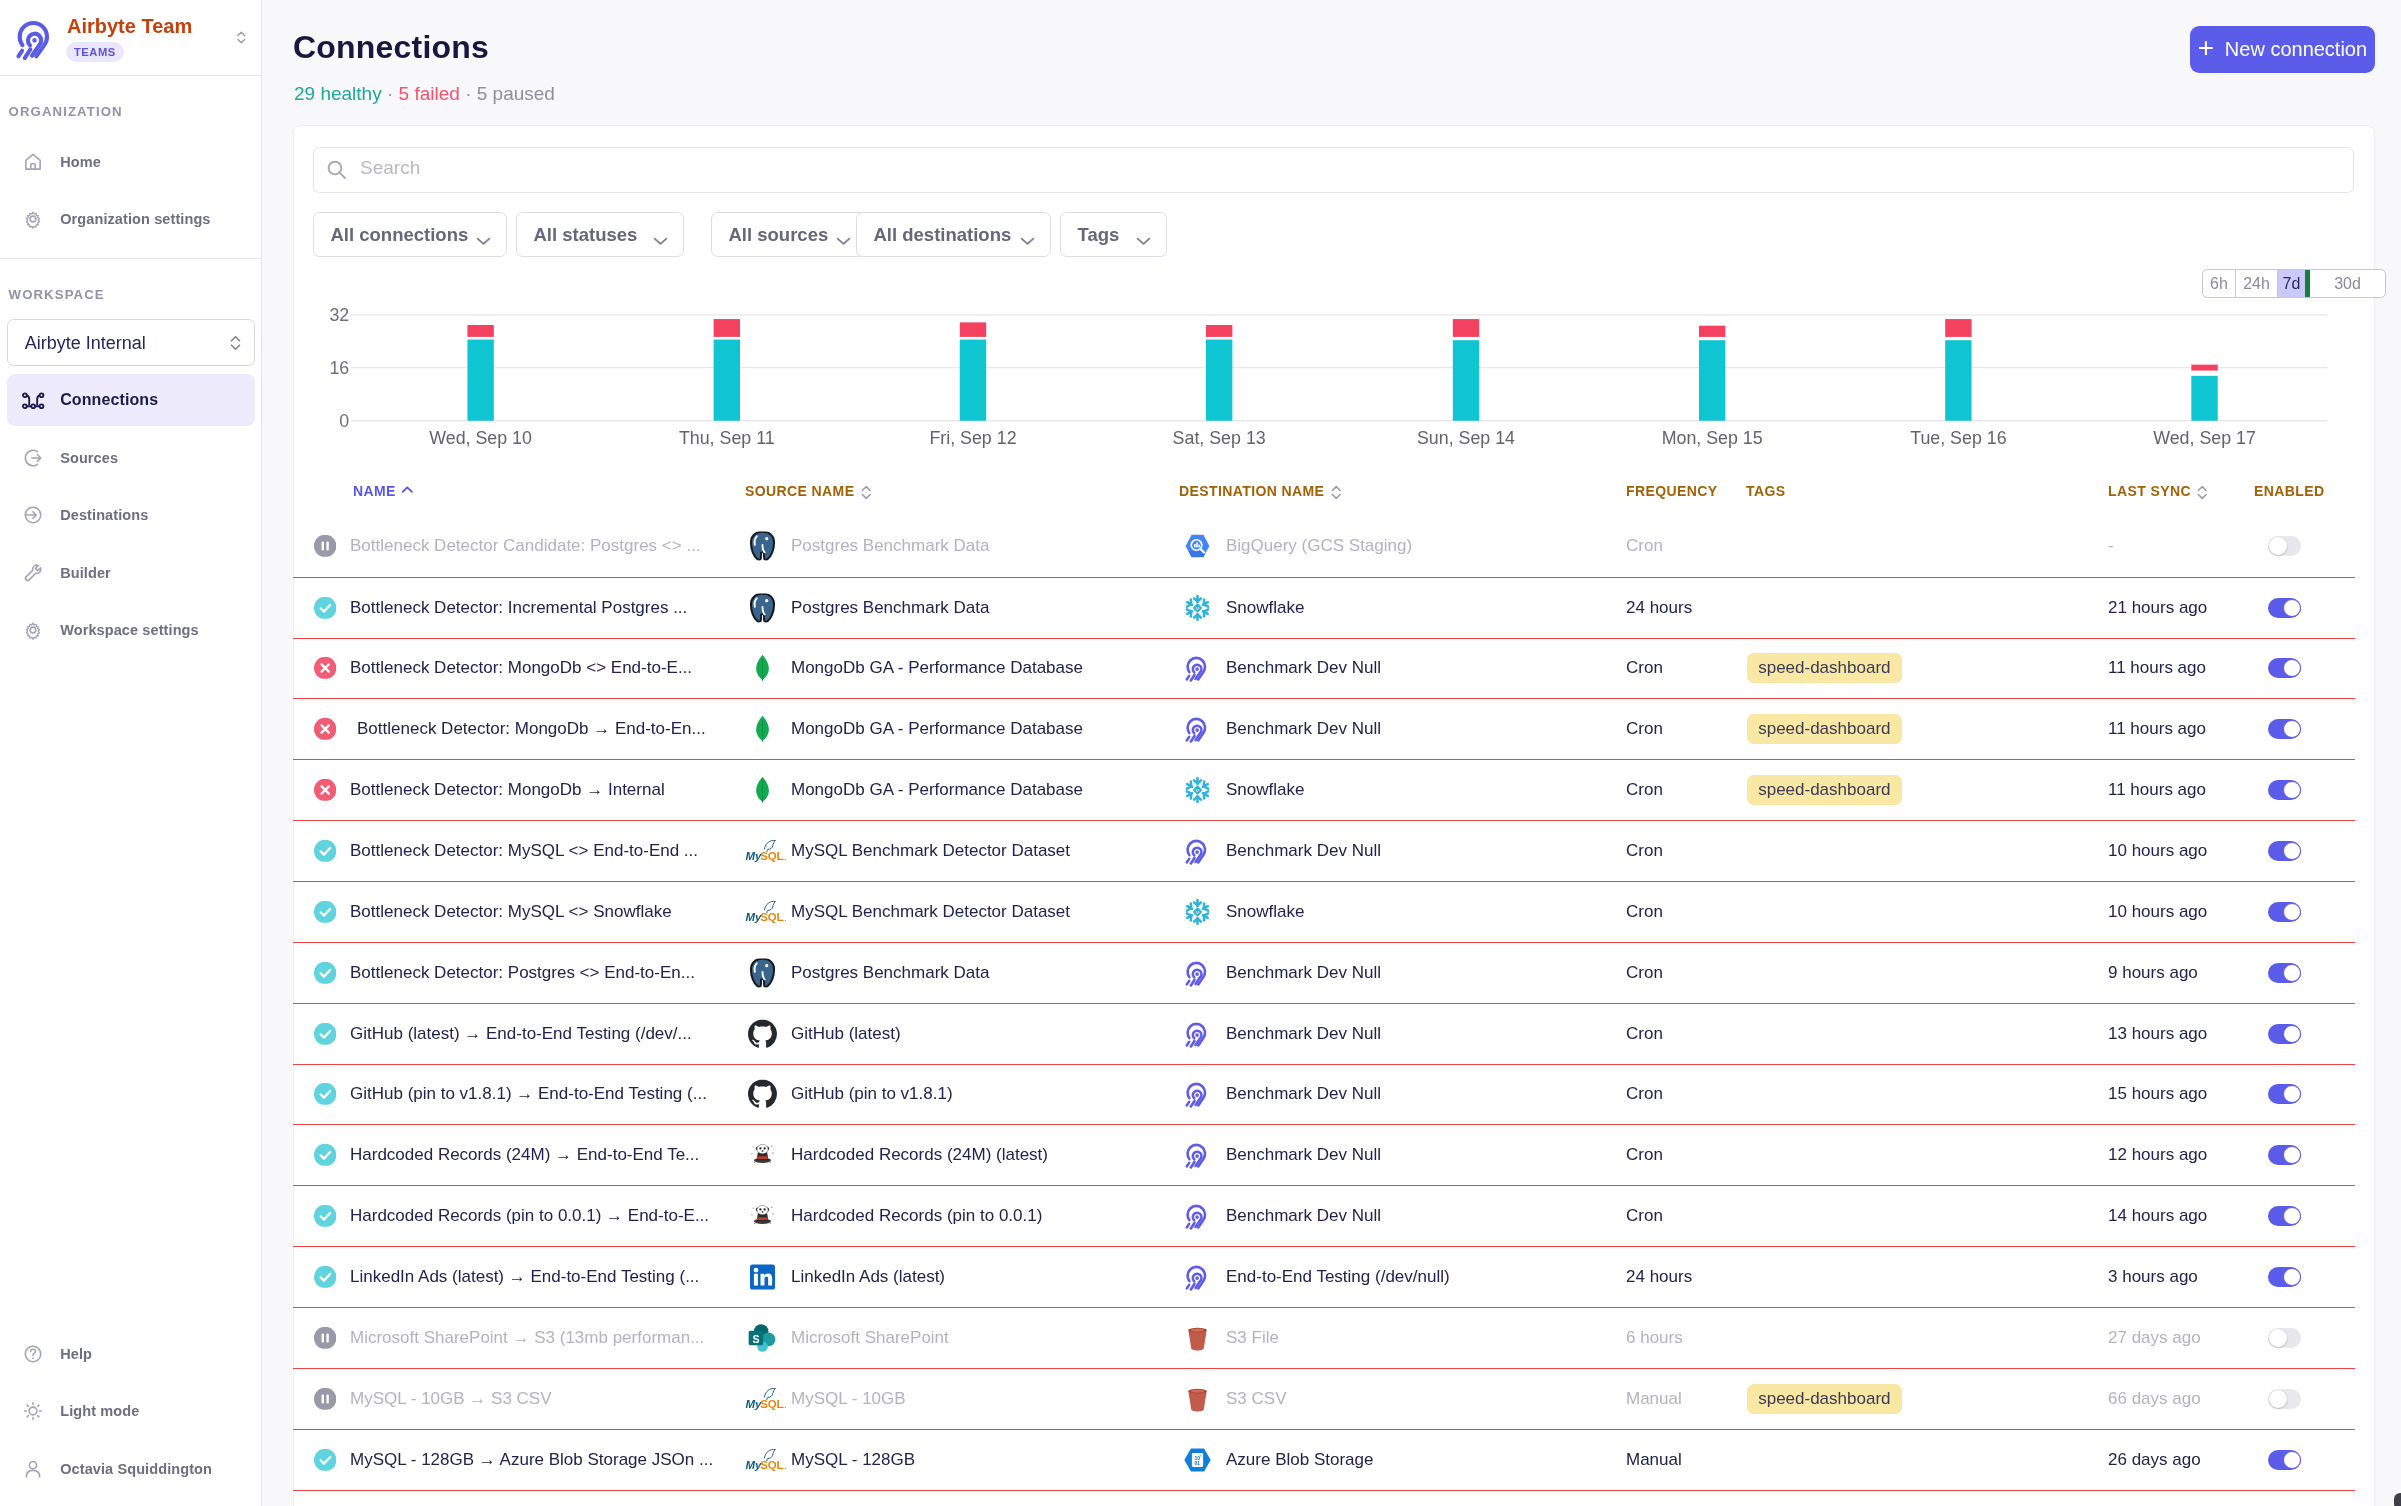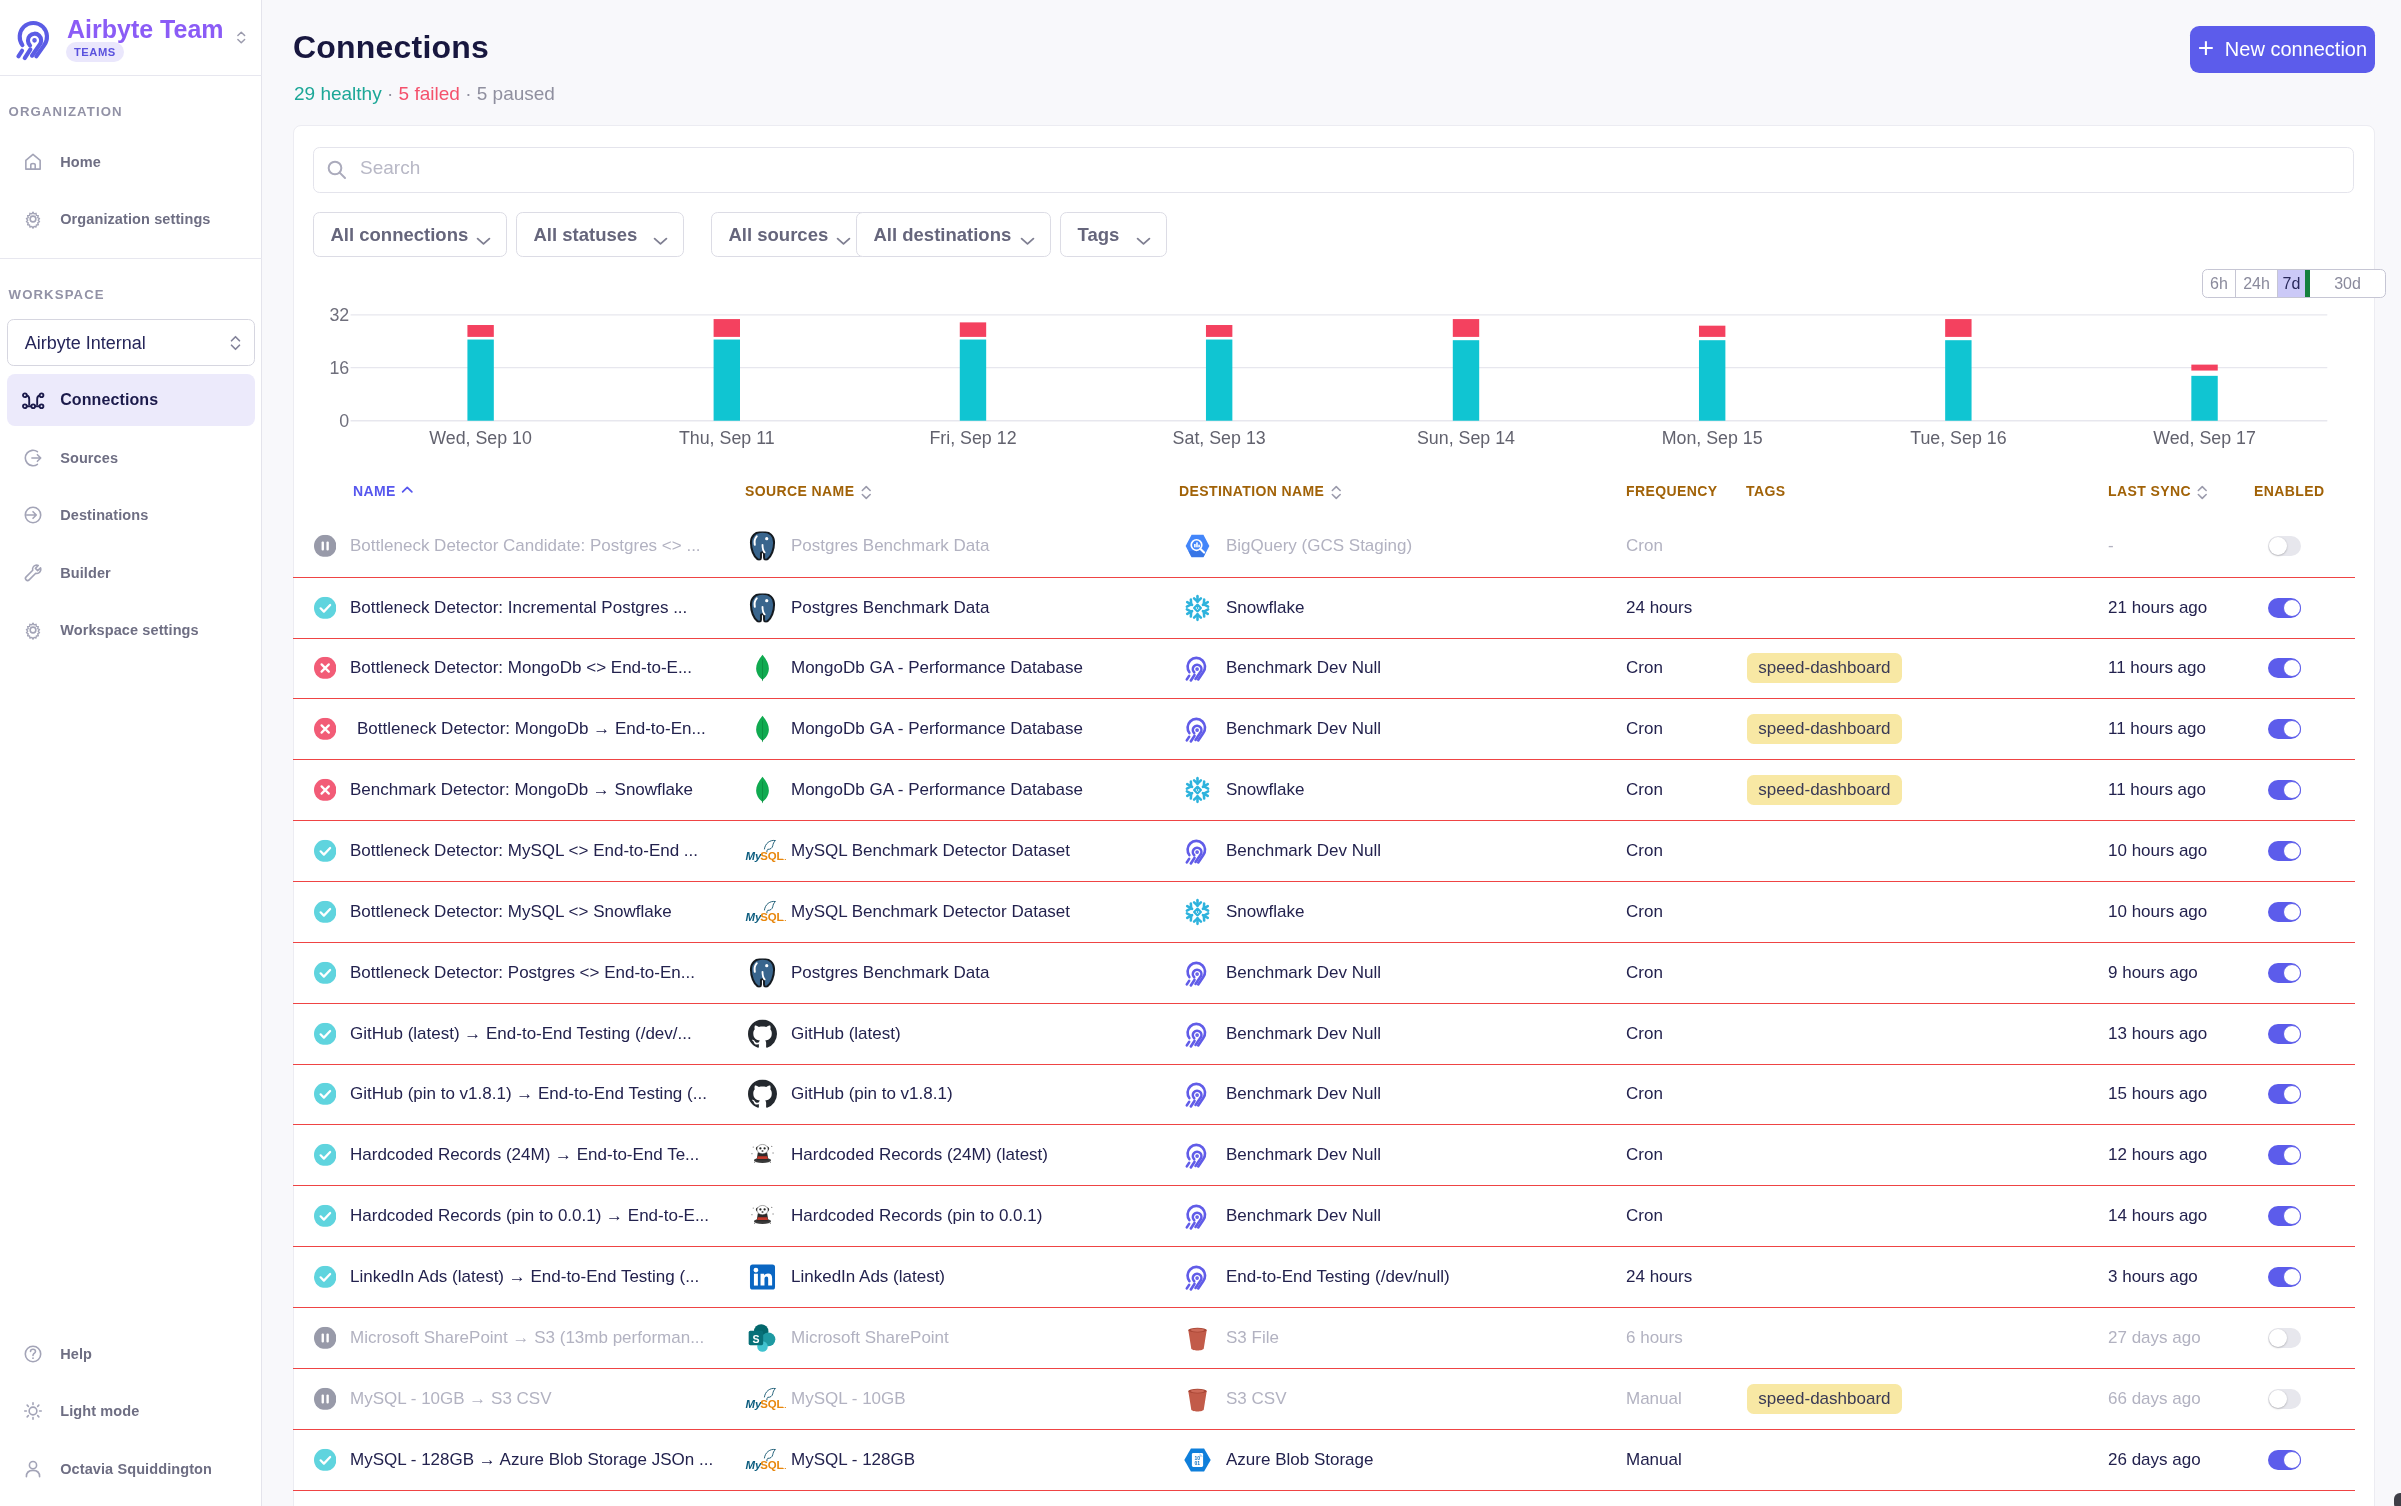--- a/index.html
+++ b/index.html
@@ -26,21 +26,21 @@
 .hlab{position:absolute;top:483px;font-size:14px;font-weight:bold;color:#a16207;letter-spacing:0.4px;white-space:nowrap}
 </style></head><body>
 <div id="sb">
     <div class="abs" style="left:13.2px;top:16px"><svg width="40" height="45" viewBox="0 0 60 68" fill="none" stroke="#5B5CE5" stroke-width="6.2" stroke-linecap="round">
 <path d="M14 44 C8 36 8.5 24 16 16.5 C24 8.5 37 8.5 45 16.5 C52.5 24 53 36 47 44 L35 61"></path>
 <path d="M25.5 44.5 C21.5 40.5 21.3 34 25 30 C28.8 25.8 35.2 25.6 39.2 29.5 C43.2 33.4 43.4 39.8 39.6 44 L28.5 60"></path>
 <circle cx="32.3" cy="36.8" r="1.2" fill="#5B5CE5" stroke-width="4.5"></circle>
 <path d="M8 61 L13.5 52.5"></path>
 <path d="M17.5 63.5 L26 50.5"></path>
 </svg></div>
-    <div class="abs" style="left:67px;top:14.5px;font-size:25px;font-weight:bold;color:#8b5cf6">Airbyte Team</div>
+    <div class="abs" style="left:67px;top:14.5px;font-size:20px;font-weight:bold;color:#c2410c">Airbyte Team</div>
     <div class="abs" style="left:66px;top:42px;height:20px;line-height:20px;padding:0 8px;border-radius:10px;background:#EAE7FC;color:#5A52DE;font-size:11.2px;font-weight:bold;letter-spacing:0.5px">TEAMS</div>
     <div class="abs" style="left:234px;top:29px"><svg width="14.5" height="17" viewBox="0 0 30 34" fill="none" stroke="#9B9BAD" stroke-width="3" stroke-linecap="round" stroke-linejoin="round">
         <path d="M8 13 L15 6 L22 13"></path>
         <path d="M8 21 L15 28 L22 21"></path>
       </svg></div>
     <div class="abs" style="left:0;top:75px;width:262px;border-top:1px solid #E7E7EF"></div>
     <div class="sblab" style="top:104px">ORGANIZATION</div>
     <div class="sbitem" style="top:135px">
       <div class="ictr">
         <svg width="22" height="22" viewBox="0 0 40 40" fill="none" stroke="#A3A4B7" stroke-width="2.9" stroke-linecap="round" stroke-linejoin="round">
@@ -397,21 +397,21 @@
         <div class="knon"></div>
       </div>
     </div>
     <div class="row" style="top:760px;height:61px">
       <div class="cell ic" style="left:21px">
         <svg width="22.4" height="22.4" viewBox="0 0 34 34">
           <circle cx="17" cy="17" r="17" fill="#F25C77"></circle>
           <path d="M11.5 11.5 L22.5 22.5 M22.5 11.5 L11.5 22.5" stroke="#fff" stroke-width="3.4" stroke-linecap="round"></path>
         </svg>
       </div>
-      <div class="cell nt" style="left:57px">Benchmark Detector: MongoDb → Snowflake</div>
+      <div class="cell nt" style="left:57px">Bottleneck Detector: MongoDb → Internal</div>
       <div class="cell ic" style="left:455px">
         <svg width="29" height="29" viewBox="0 0 44 44">
 <path d="M22 2 C13.5 12 11 20.5 13 27.5 C14.8 33.5 18.6 37.5 21.3 39.3 L22 42.5 L22.7 39.3 C25.4 37.5 29.2 33.5 31 27.5 C33 20.5 30.5 12 22 2 Z" fill="#10AA50"></path>
 <path d="M22 9 L22 41" stroke="#0b8a40" stroke-width="1.2"></path>
 </svg>
       </div>
       <div class="cell nt" style="left:498px">MongoDb GA - Performance Database</div>
       <div class="cell ic" style="left:890px">
         <svg width="29" height="29" viewBox="0 0 44 44" fill="none" stroke="#2eb3dd" stroke-width="3.9" stroke-linecap="round" stroke-linejoin="round">
 <path d="M22 4 L22 12.5"></path>

